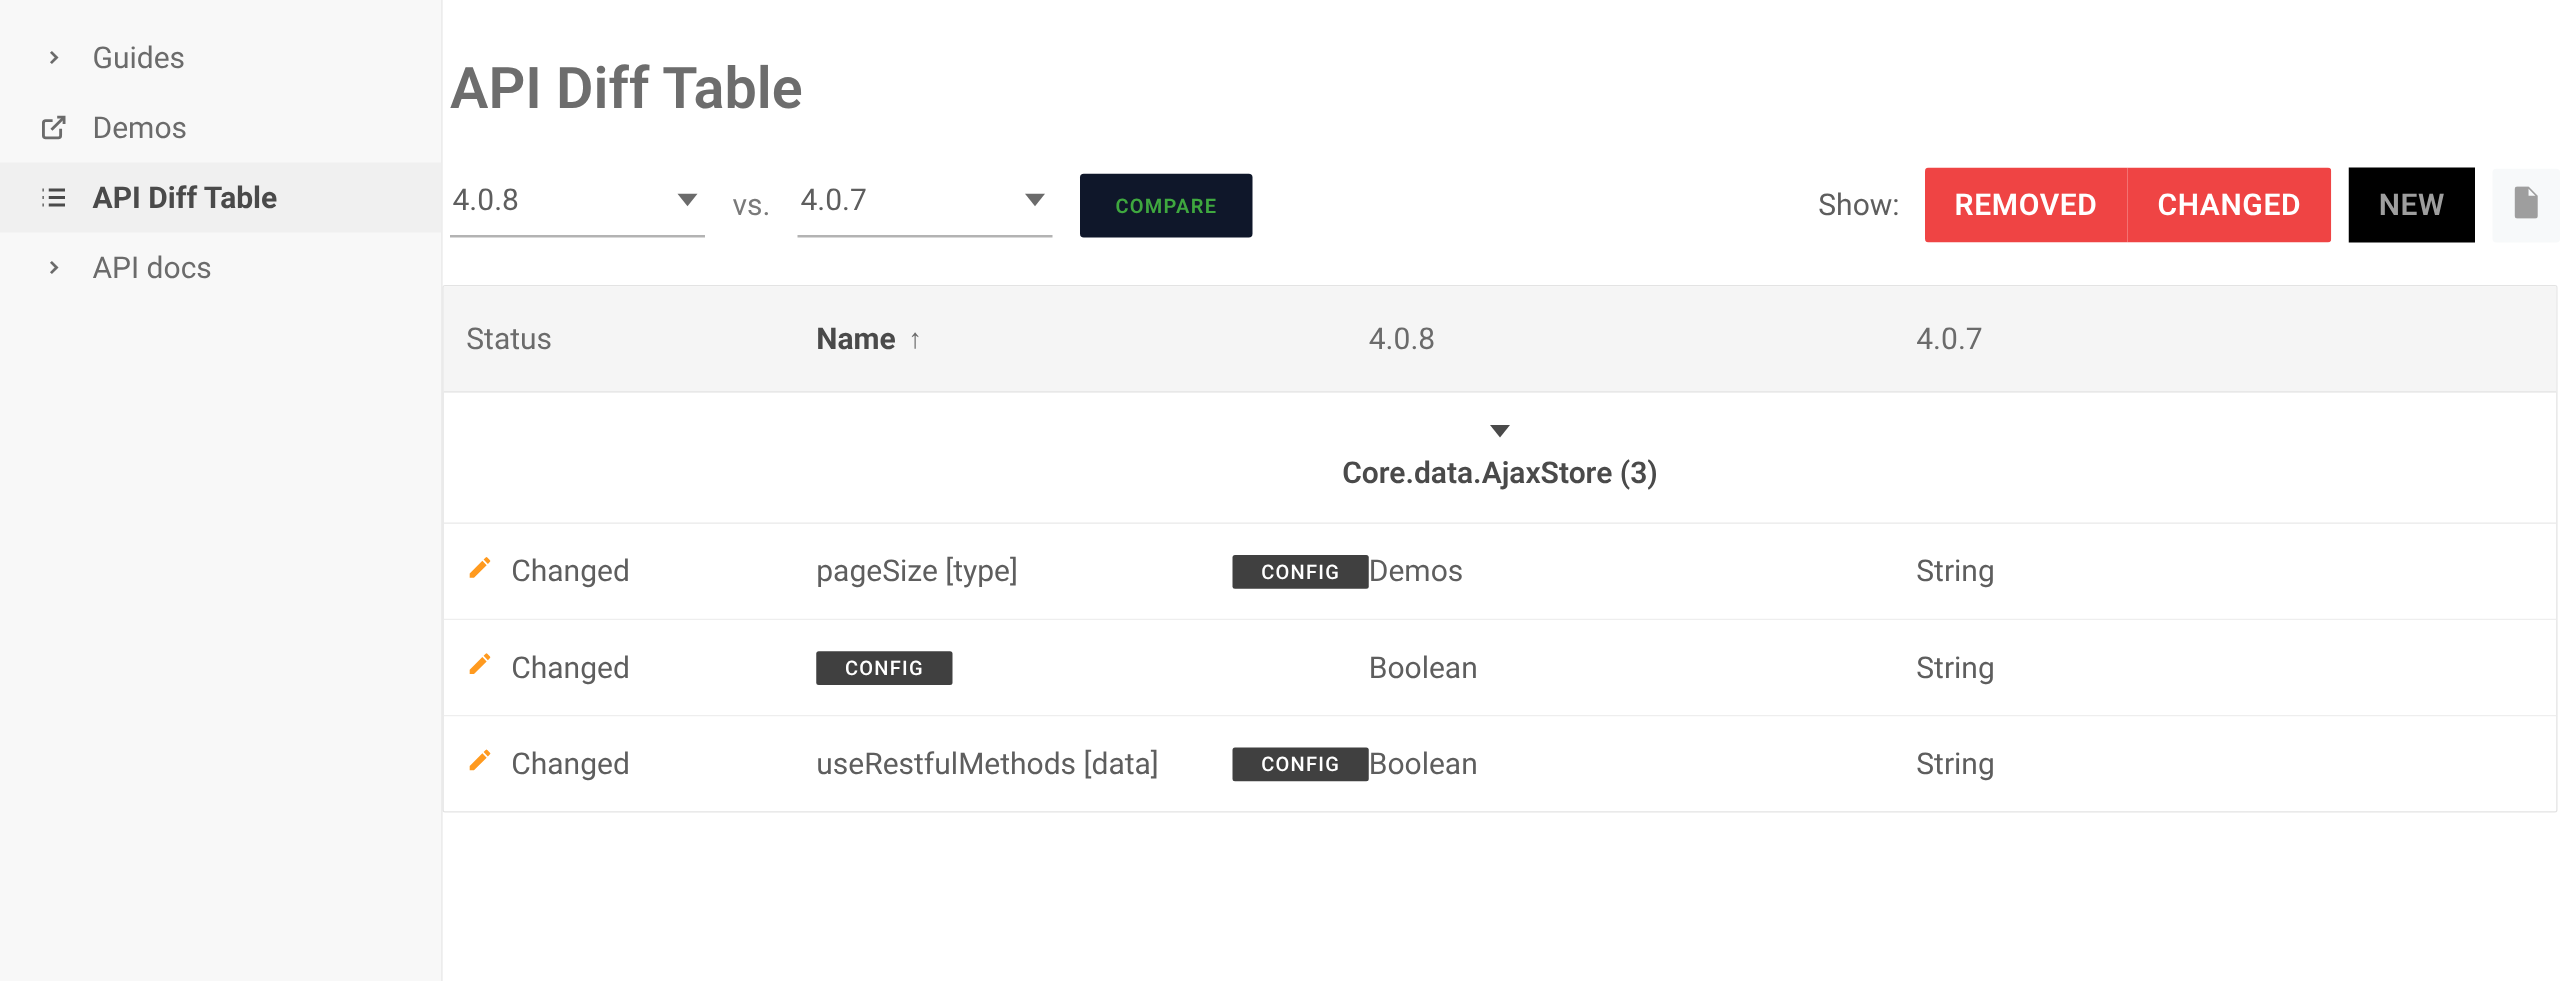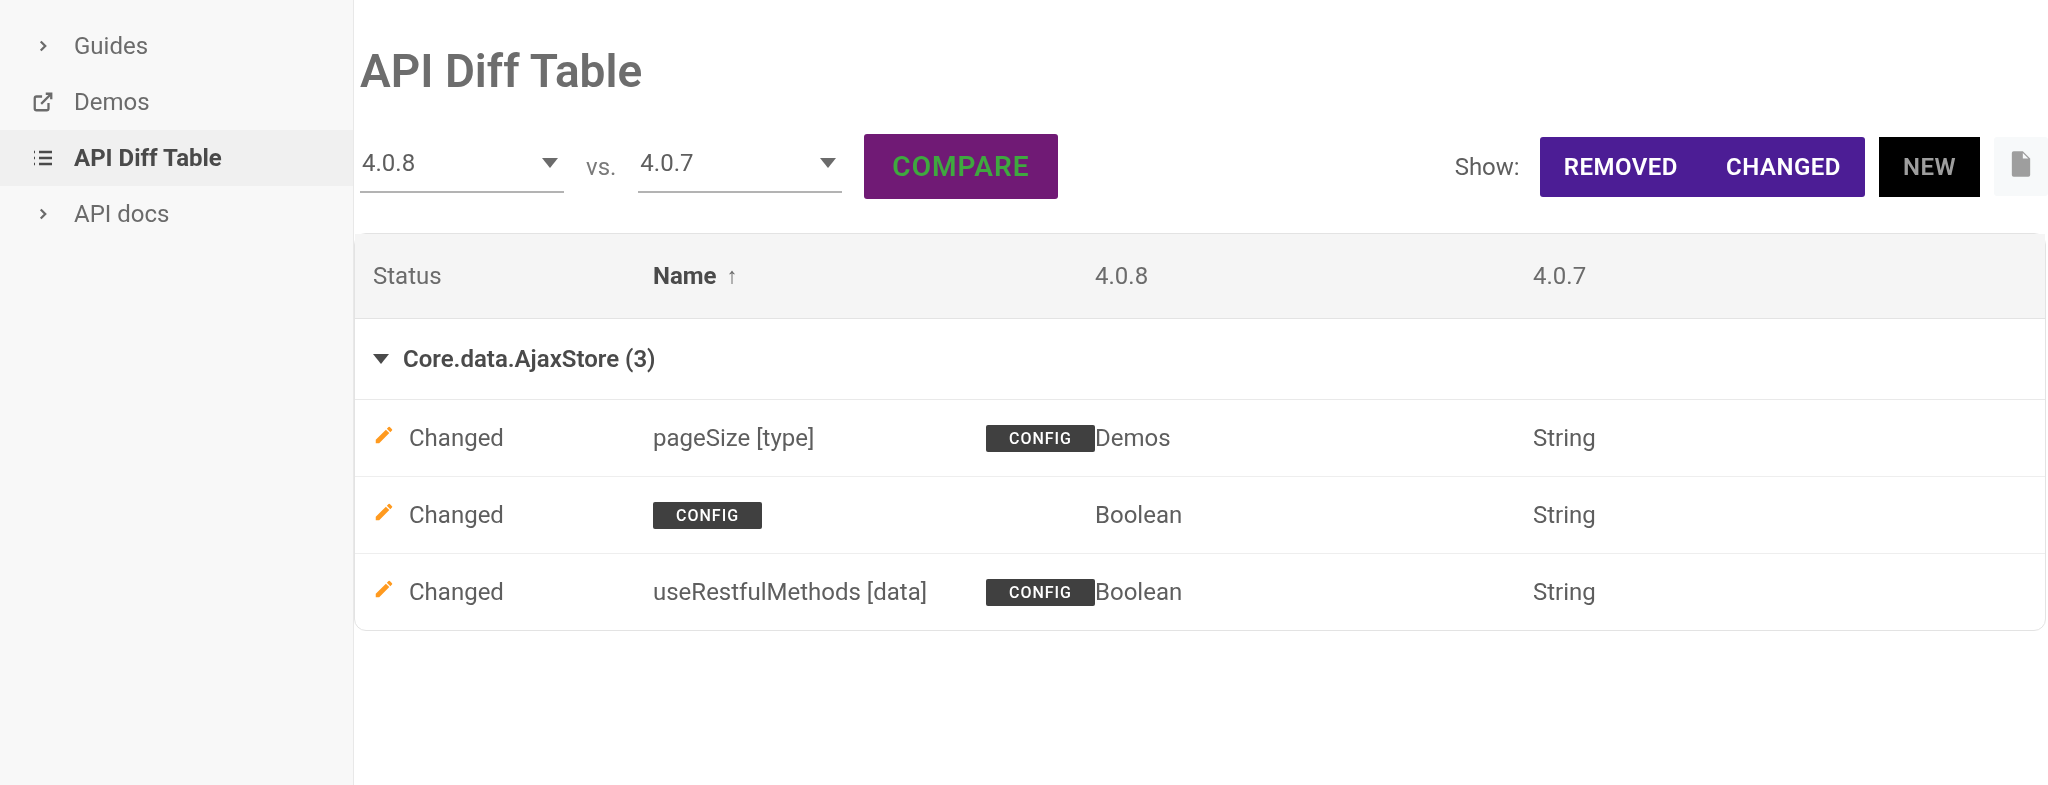--- a/index.html
+++ b/index.html
@@ -63,25 +63,25 @@
     padding: 8px 6px 14px 2px;
     border-bottom: 2px solid #b3b3b3;
     color: #5e5e5e;
     font-size: 24px;
     cursor: pointer;
   }
   .vs-label { color:#7a7a7a; font-size:24px; }
   .chev-down { border-style: solid; border-width: 10px 8px 0 8px; border-color: #6b6b6b transparent transparent transparent; width:0; height:0; }
 
   .compare-btn {
-    background: #701a75;
+    background: #0f172a;
     color: #3fa83f;
     font-weight: 600;
     letter-spacing: 1px;
-    font-size: 28px;
+    font-size: 16px;
     padding: 16px 28px;
     border-radius: 3px;
     cursor: pointer;
   }
 
   .right-controls {
     margin-left: auto;
     display: flex;
     align-items: center;
     gap: 14px;
@@ -92,35 +92,35 @@
     border-radius: 3px;
     overflow: hidden;
   }
   .filter-btn {
     padding: 16px 24px;
     font-size: 24px;
     font-weight: 600;
     letter-spacing: 0.5px;
     cursor: pointer;
   }
-  .filter-btn.active { background:#4c1d95; color:#fff; }
+  .filter-btn.active { background:#ef4444; color:#fff; }
   .filter-btn.inactive { background:#000000; color:#9e9e9e; }
   .export-btn {
     background:#f7f9fa;
     padding: 14px 16px;
     border-radius:3px;
     cursor:pointer;
     display:flex; align-items:center; justify-content:center;
     color:#9e9e9e;
   }
 
   
   .grid {
     border: 1px solid #e3e3e3;
-    border-radius: 12px;
+    border-radius: 2px;
     margin-right: 2px;
   }
   .grid-header {
     display: flex;
     background: #f5f5f5;
     border-bottom: 1px solid #e3e3e3;
     padding: 28px 18px;
     font-size: 24px;
     color: #6b6b6b;
   }
@@ -133,20 +133,21 @@
   .group-row {
     display:flex;
     align-items:center;
     gap: 14px;
     padding: 26px 18px;
     font-size: 24px;
     color:#4a4a4a;
     font-weight:600;
     border-bottom: 1px solid #e9e9e9;
     cursor:pointer;
+    flex-direction:column;
   }
   .group-caret { border-style:solid; border-width:10px 8px 0 8px; border-color:#4a4a4a transparent transparent transparent; width:0; height:0;}
 
   .data-row {
     display:flex;
     align-items:center;
     padding: 24px 18px;
     border-bottom: 1px solid #eeeeee;
     font-size: 24px;
     color:#5e5e5e;

